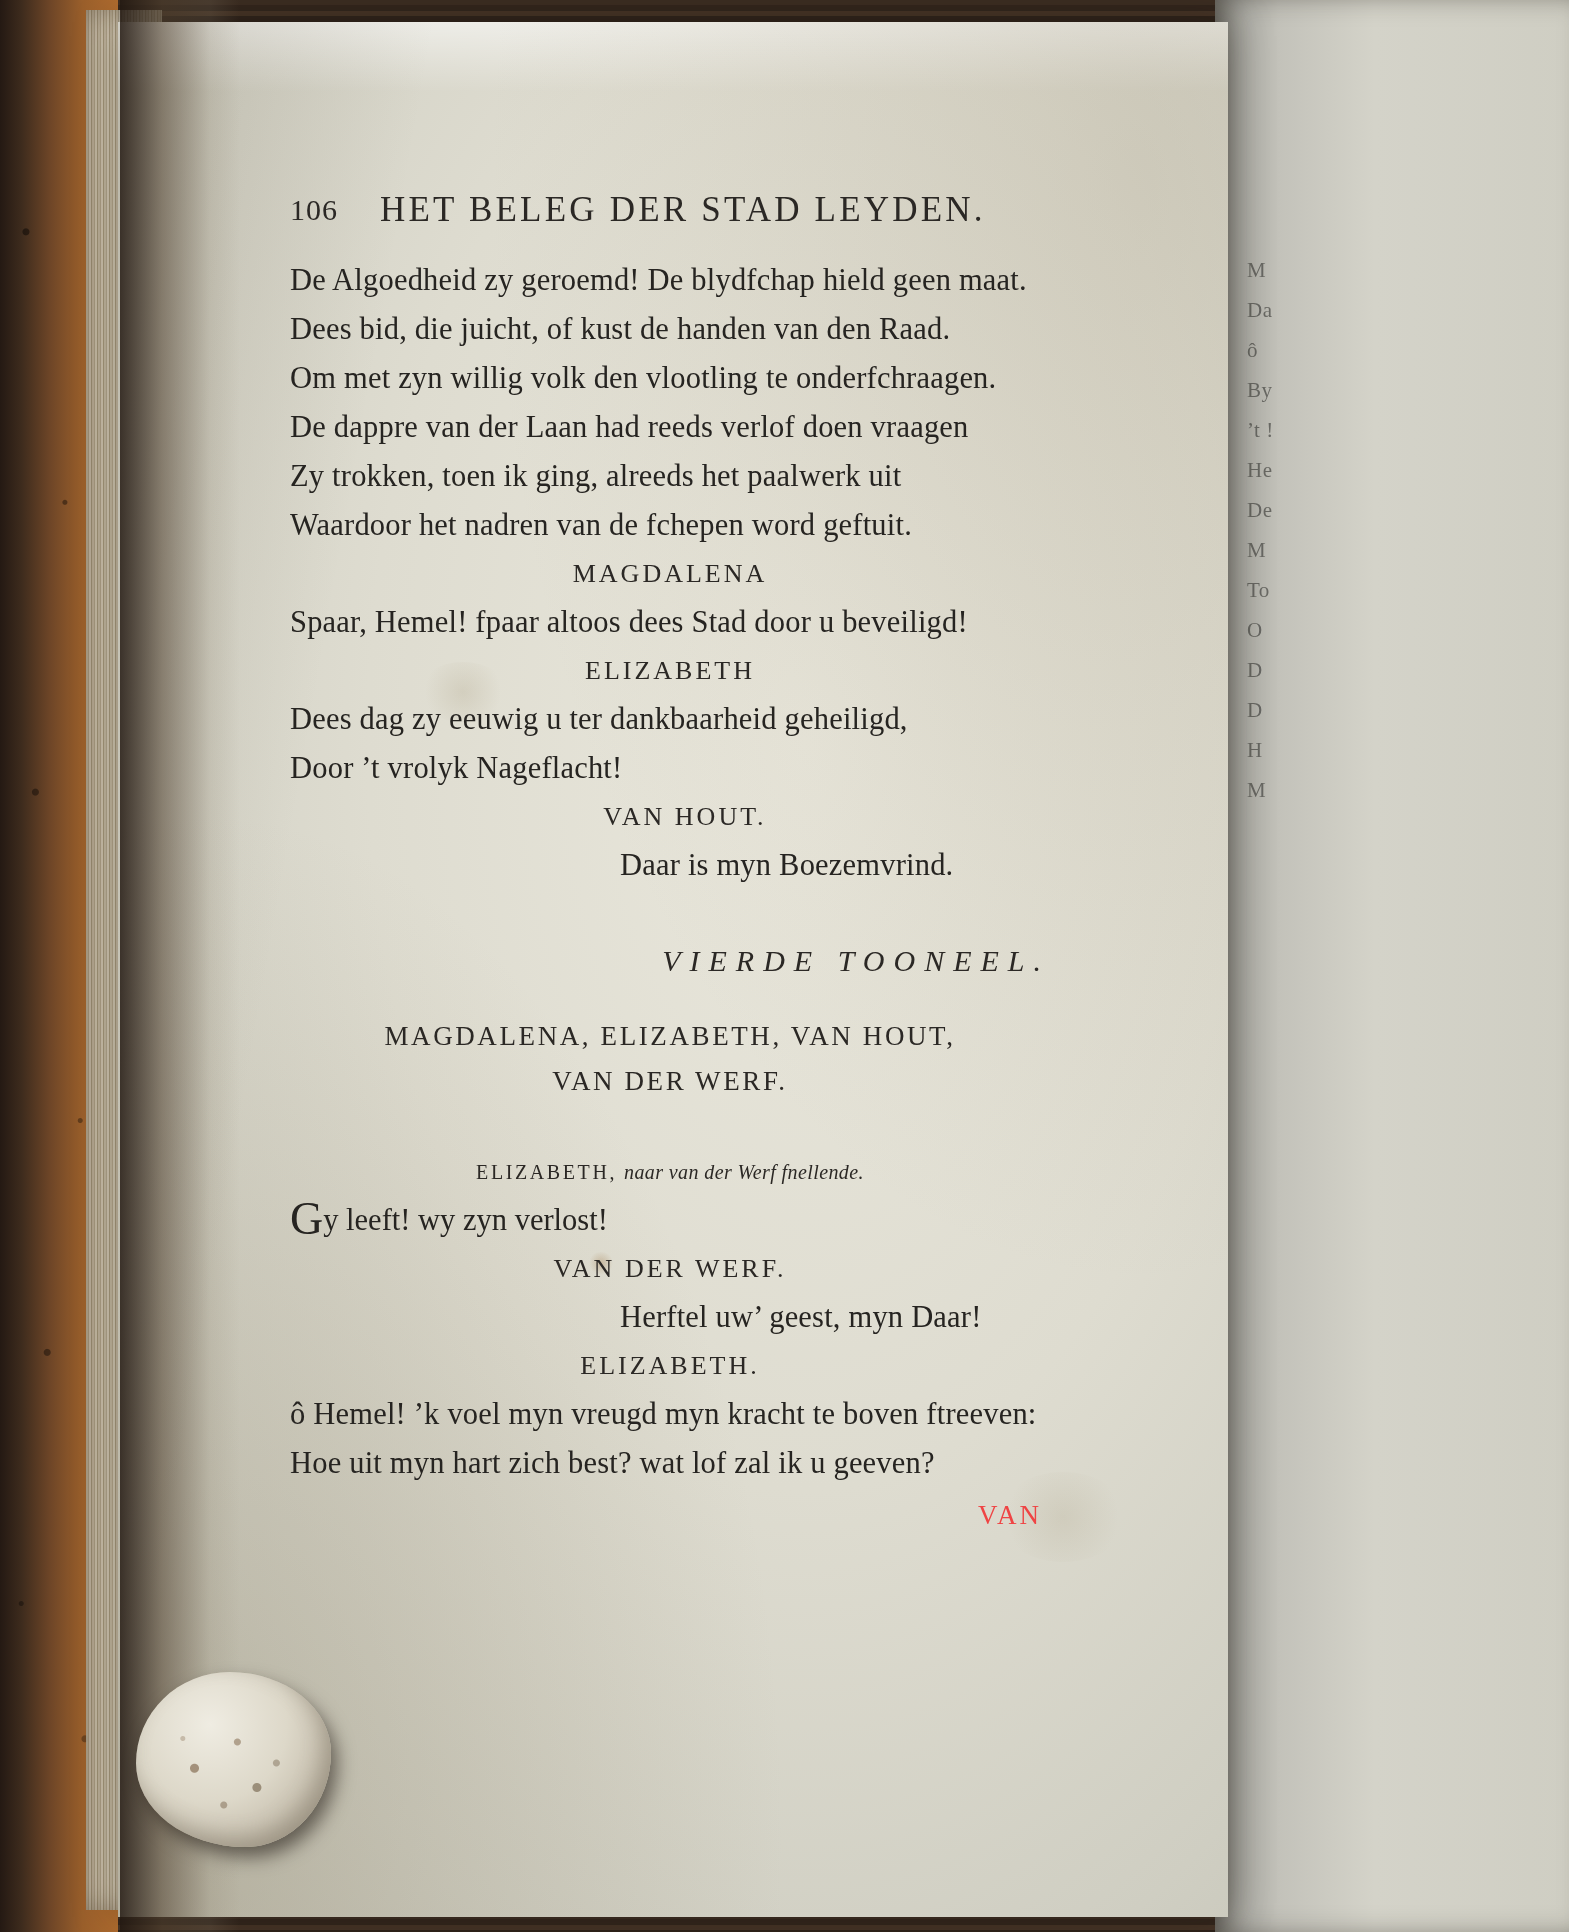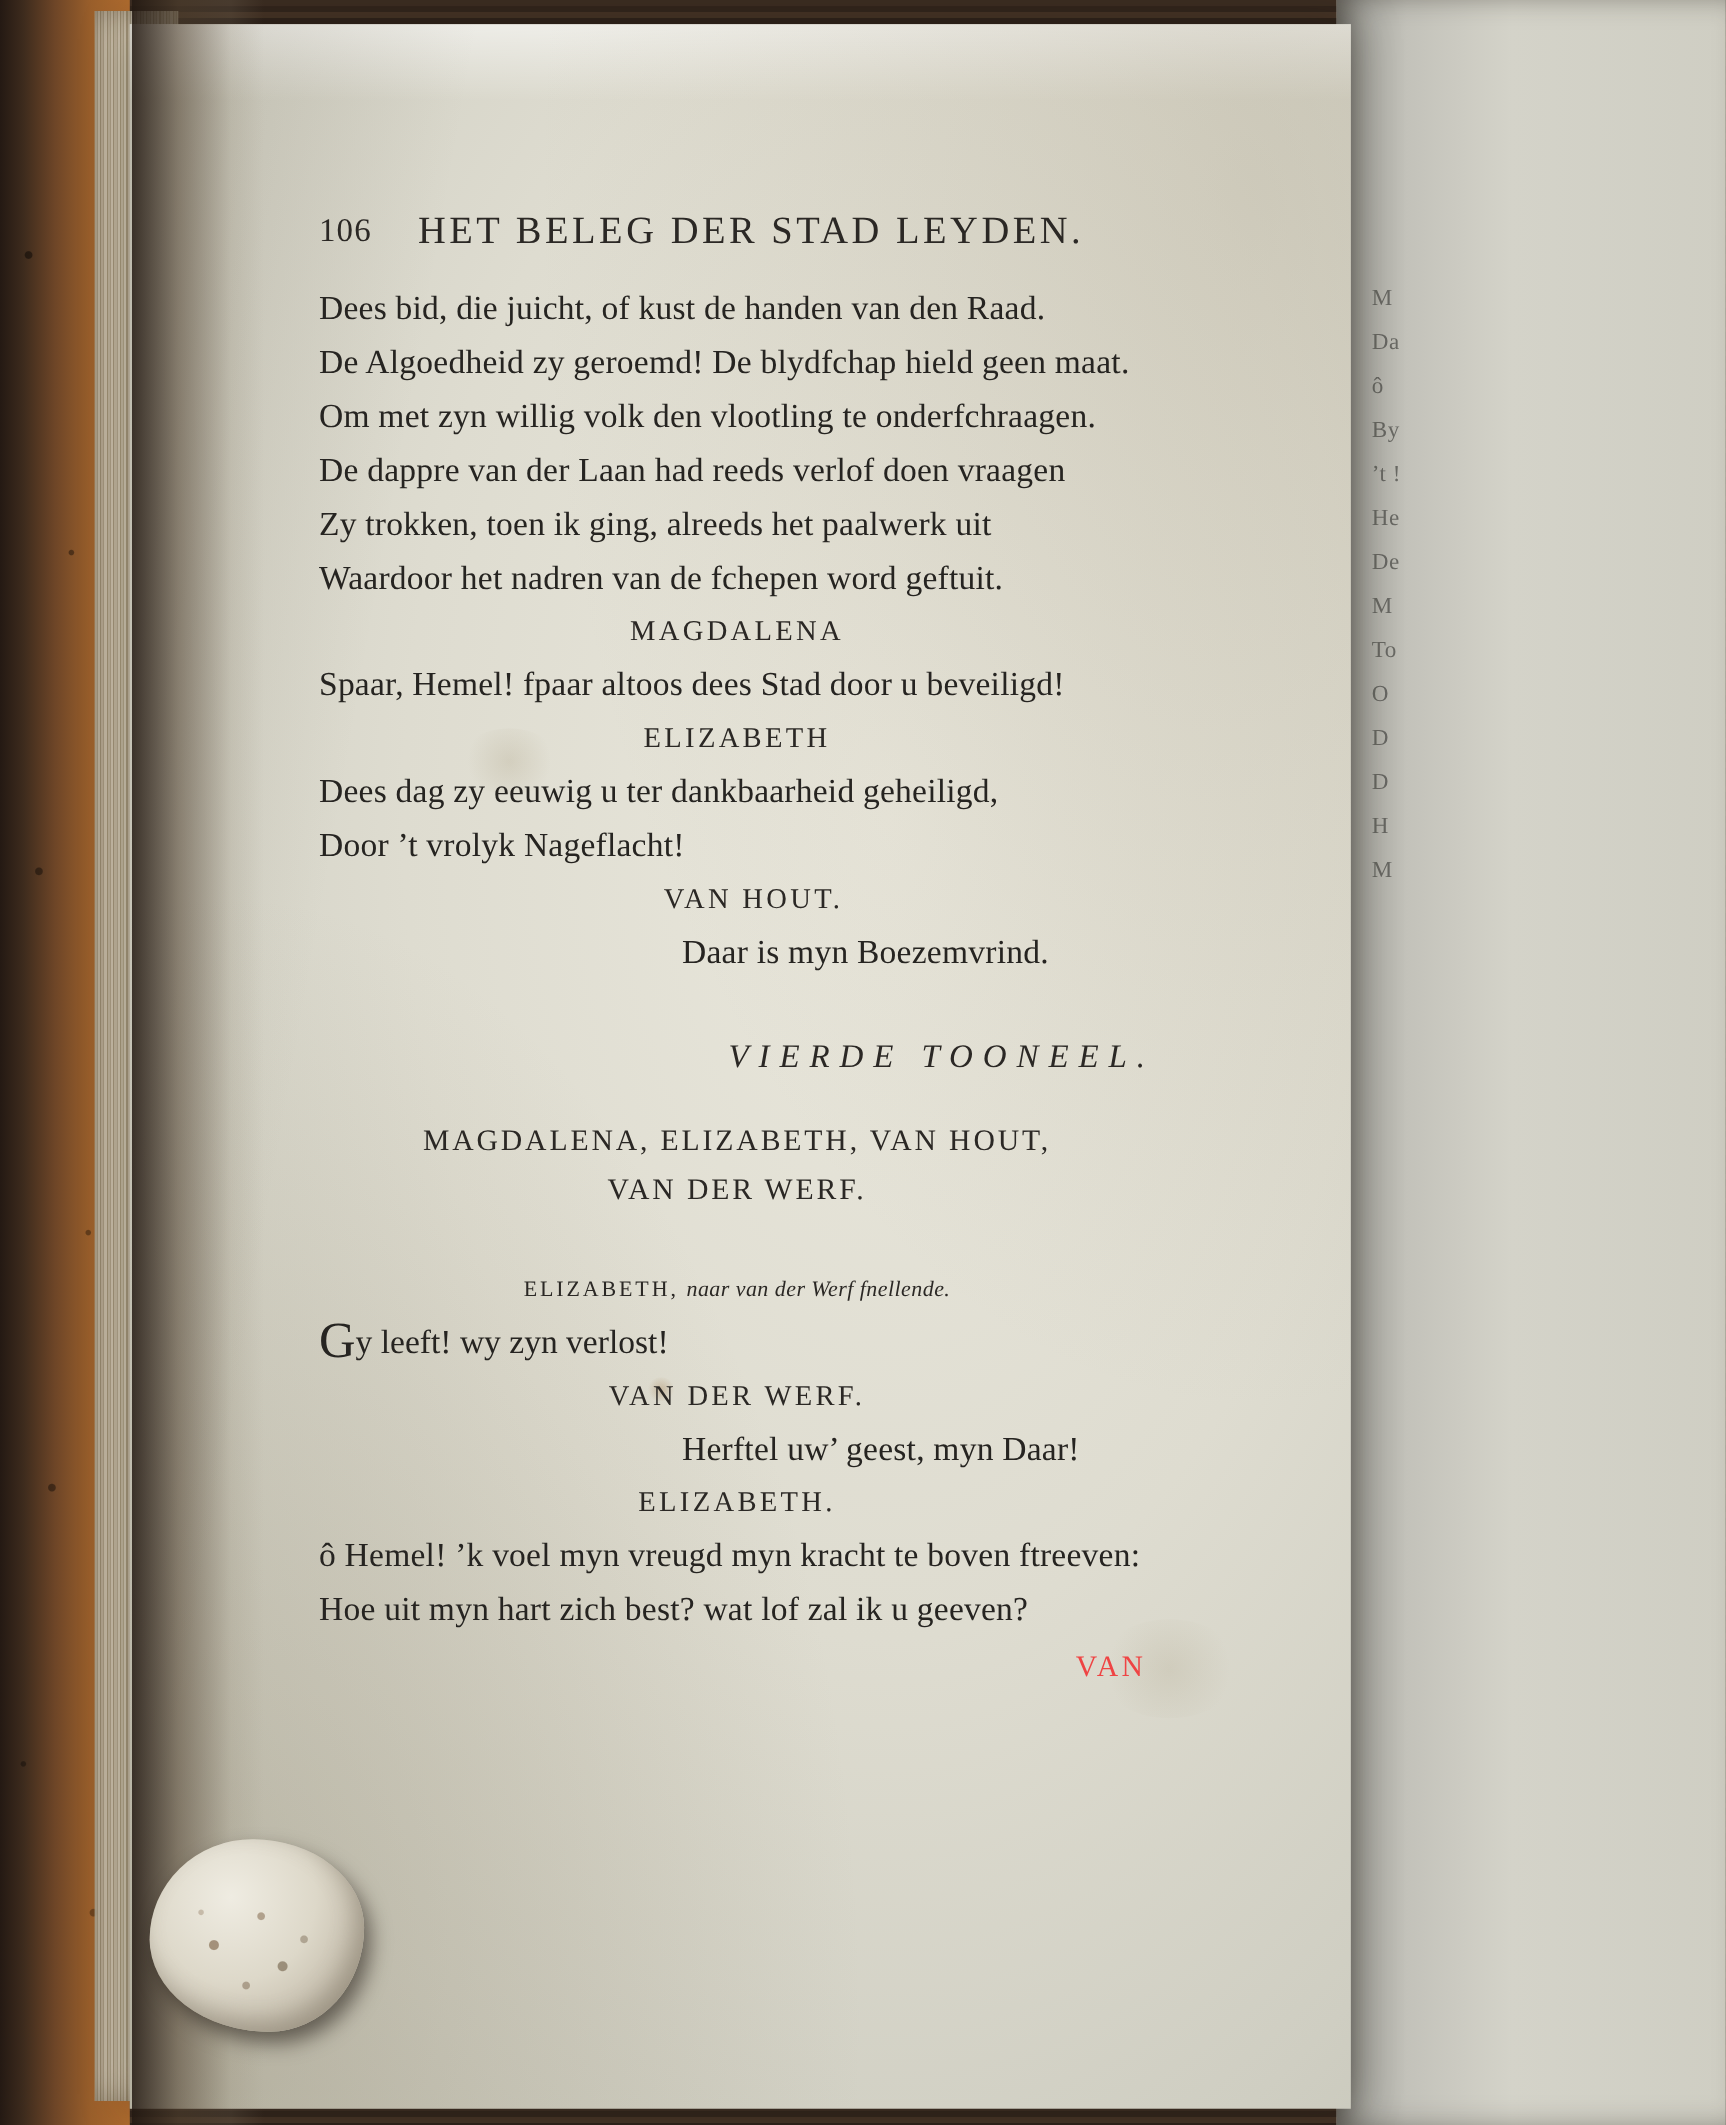--- a/index.html
+++ b/index.html
@@ -298,22 +298,22 @@
 
   <div class="gutter-shadow"></div>
 
   <div class="text-col">
 
     <div class="header-line">
       <span class="folio">106</span>
       <span class="running-title">HET BELEG DER STAD LEYDEN.</span>
     </div>
 
+    <div class="verse">De Algoedheid zy geroemd! De blydfchap hield geen maat.</div>
     <div class="verse">Dees bid, die juicht, of kust de handen van den Raad.</div>
-    <div class="verse">De Algoedheid zy geroemd! De blydfchap hield geen maat.</div>
     <div class="verse">Om met zyn willig volk den vlootling te onderfchraagen.</div>
     <div class="verse">De dappre van der Laan had reeds verlof doen vraagen</div>
     <div class="verse">Zy trokken, toen ik ging, alreeds het paalwerk uit</div>
     <div class="verse">Waardoor het nadren van de fchepen word geftuit.</div>
 
     <div class="speaker">Magdalena</div>
     <div class="verse">Spaar, Hemel! fpaar altoos dees Stad door u beveiligd!</div>
 
     <div class="speaker">Elizabeth</div>
     <div class="verse">Dees dag zy eeuwig u ter dankbaarheid geheiligd,</div>

